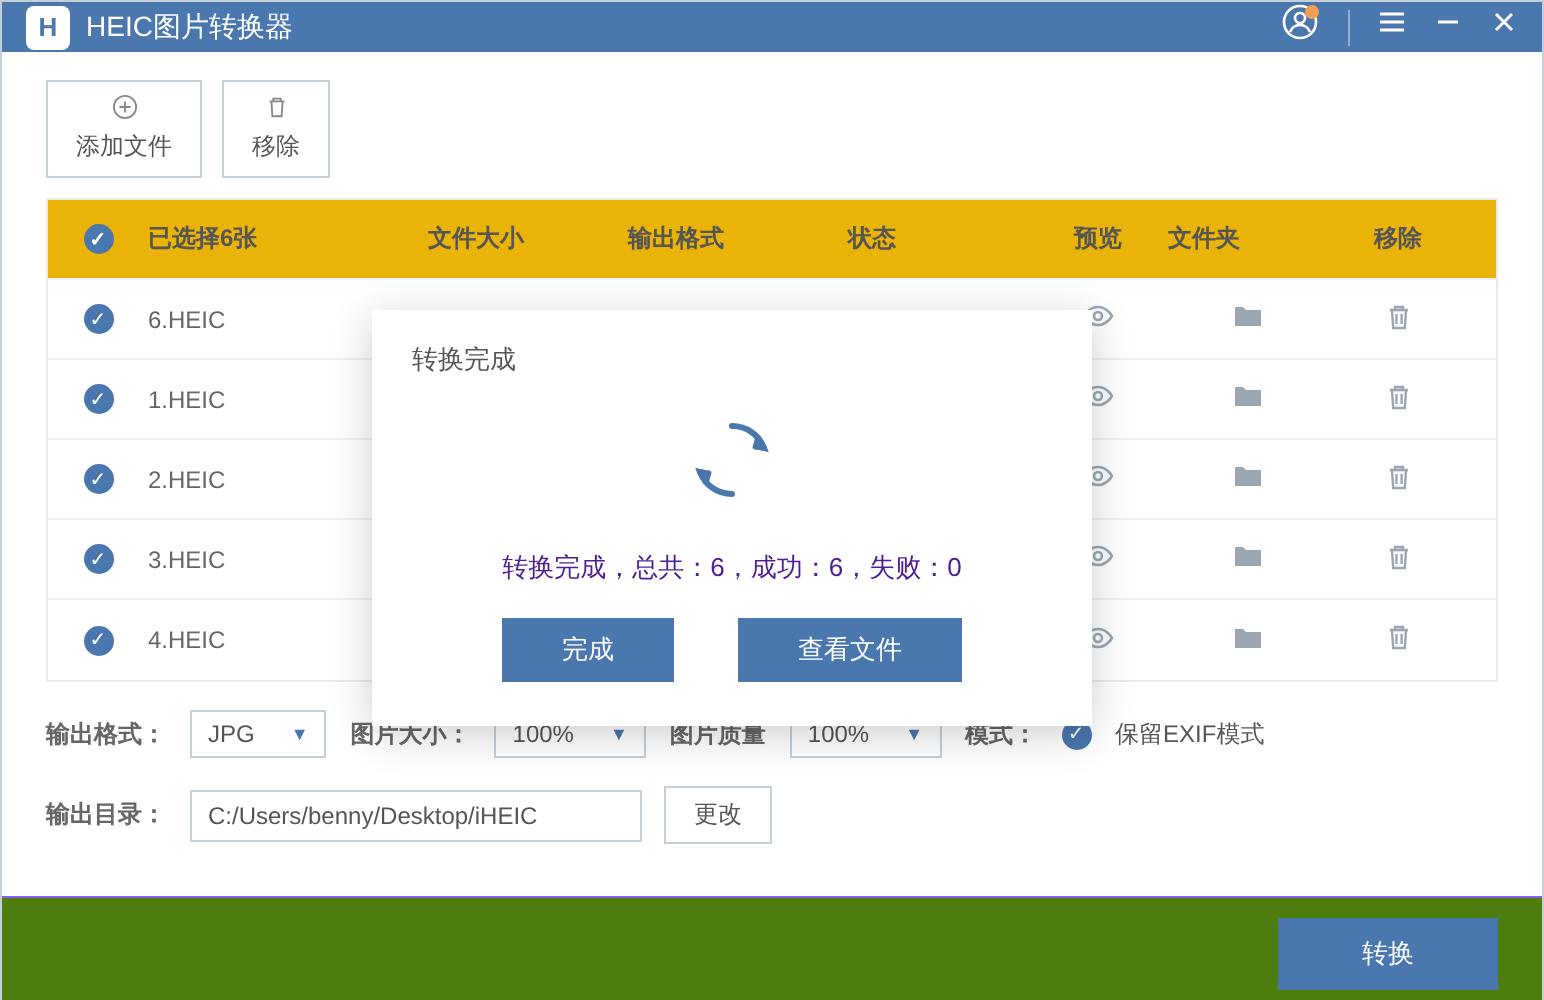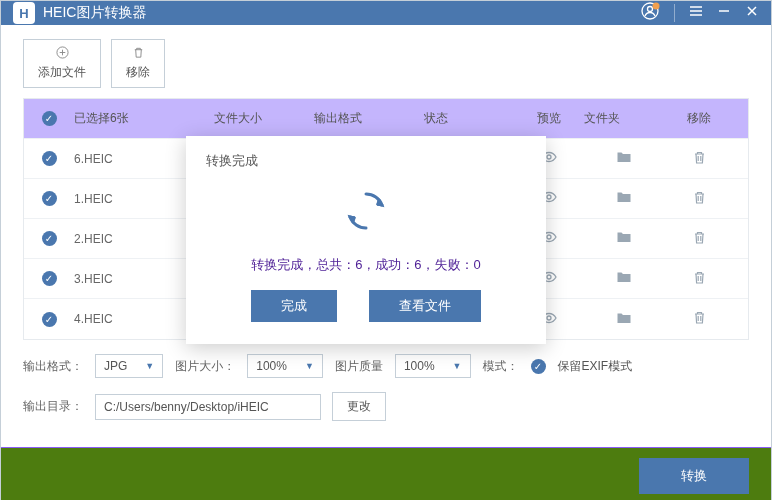--- a/index.html
+++ b/index.html
@@ -10,44 +10,44 @@
 .title { flex: 1; font-size: 14px; }
 .title-icons { display: flex; align-items: center; gap: 14px; }
 .title-icons svg { cursor: pointer; }
 .title-divider { width: 1px; height: 18px; background: rgba(255,255,255,0.4); }
 .toolbar { padding: 14px 22px 10px; display: flex; gap: 10px; }
 .btn-outline { border: 1px solid #c5cfd8; background: #fff; padding: 6px 14px; font-size: 12px; color: #555; display: flex; align-items: center; gap: 5px; cursor: pointer; flex-direction: column; }
 .btn-outline svg { width: 13px; height: 13px; }
 .content { flex: 1; padding: 0 22px; position: relative; }
 .table-wrap { border: 1px solid #e6eaee; }
 .thead, .trow { display: flex; align-items: center; height: 40px; border-bottom: 1px solid #eef1f4; font-size: 12px; color: #666; }
-.thead { background: #c4b5fd; font-weight: normal; color: #555; }
+.thead { background: #eab308; font-weight: bold; color: #555; }
 .trow:last-child { border-bottom: none; }
 .c-check { width: 50px; display: flex; justify-content: center; }
 .c-name { width: 140px; }
 .c-size { width: 100px; text-align: left; }
 .c-fmt { width: 110px; text-align: left; }
 .c-stat { width: 90px; text-align: left; }
 .c-prev { width: 70px; text-align: center; }
 .c-fold { width: 80px; text-align: left; }
 .c-del { width: 70px; text-align: center; }
 .chk-circle { width: 15px; height: 15px; border-radius: 50%; background: #4a77ae; display: flex; align-items: center; justify-content: center; }
 .chk-circle::after { content: "✓"; color: #fff; font-size: 10px; }
 .ic { color: #9aa7b3; cursor: pointer; display: inline-flex; justify-content: center; width: 100%; }
 .success { color: #1cc24a; }
 .bottom { padding: 14px 22px 12px; font-size: 12px; color: #555; }
 .bottom-row { display: flex; align-items: center; gap: 12px; margin-bottom: 14px; }
-.label { color: #666; }
+.label { color: #666; font-weight: bold; }
 .sel { border: 1px solid #c5cfd8; padding: 4px 8px; display: flex; align-items: center; gap: 18px; background: #fff; cursor: pointer; font-size: 12px; color: #555; }
 .sel .caret { color: #4a77ae; font-size: 9px; }
 .path-input { border: 1px solid #c5cfd8; padding: 5px 8px; width: 226px; font-size: 12px; color: #555; background: #fff; }
 .change-btn { border: 1px solid #c5cfd8; padding: 5px 14px; background: #fff; font-size: 12px; color: #555; cursor: pointer; margin-left: -1px; }
 .footer { background: #4d7c0f; padding: 10px 22px; display: flex; justify-content: flex-end; border-top: 1px solid #8b5cf6; }
 .convert-btn { background: #4a77ae; color: #fff; border: none; padding: 9px 42px; font-size: 13px; cursor: pointer; }
-.modal { position: absolute; left: 185px; top: 38px; width: 360px; background: #fff; box-shadow: 0 4px 20px rgba(0,0,0,0.2); padding: 16px 20px 22px; z-index: 10; }
+.modal { position: absolute; left: 185px; top: 56px; width: 360px; background: #fff; box-shadow: 0 4px 20px rgba(0,0,0,0.2); padding: 16px 20px 22px; z-index: 10; }
 .modal-title { font-size: 13px; color: #555; margin-bottom: 14px; }
 .modal-icon { display: flex; justify-content: center; margin: 8px 0 18px; }
 .modal-msg { text-align: center; font-size: 13px; color: #4c1d95; margin-bottom: 16px; }
 .modal-btns { display: flex; justify-content: center; gap: 32px; }
 .modal-btn { background: #4a77ae; color: #fff; border: none; padding: 7px 30px; font-size: 13px; cursor: pointer; }
 </style>
 </head>
 <body>
 
 <div class="window">

